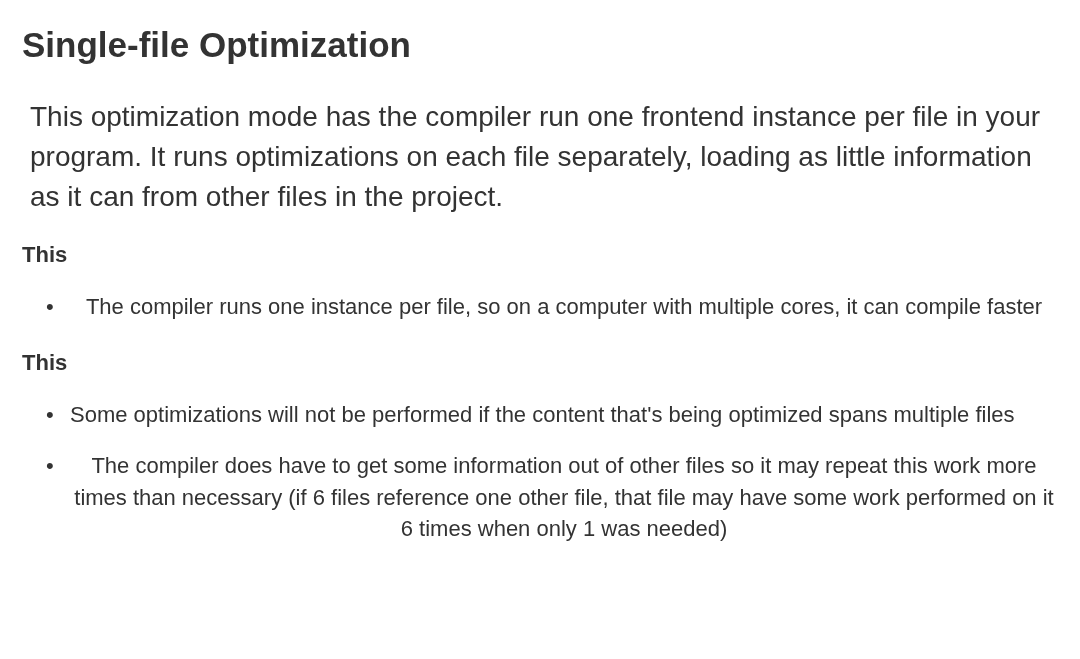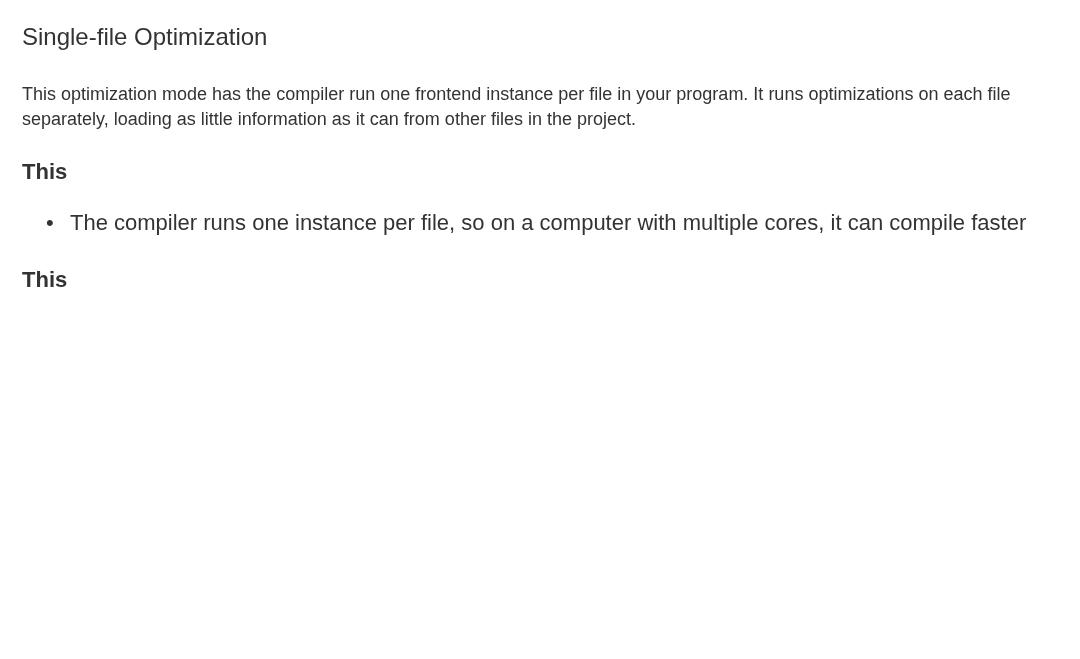--- a/index.html
+++ b/index.html
@@ -10,30 +10,31 @@
     body {
       font-family: -apple-system, BlinkMacSystemFont, "Helvetica Neue", Helvetica, Arial, sans-serif;
       background: #ffffff;
       color: #333333;
       padding: 20px 22px;
       width: 1080px;
       font-size: 22px;
       line-height: 1.4;
     }
     h2.section-title {
-      font-size: 24px;
-      font-weight: 400;
+      font-size: 35px;
+      font-weight: 700;
       color: #333333;
       margin-bottom: 28px;
     }
     p.intro {
-      font-size: 18px;
+      font-size: 28px;
       color: #333333;
       margin-bottom: 24px;
       line-height: 1.42;
+      margin-left: 8px;
     }
     h3.subheading {
       font-size: 22px;
       font-weight: 700;
       color: #333333;
       margin-bottom: 20px;
     }
     ul.bullet-list {
       list-style: none;
       padding-left: 48px;
@@ -49,31 +50,34 @@
     ul.bullet-list li::before {
       content: "•";
       position: absolute;
       left: -24px;
       top: 0;
       font-size: 22px;
       color: #333333;
     }
     ul.bullet-list li:last-child {
       margin-bottom: 0;
+      text-align: center;
     }
   </style>
 </head>
 <body>
 
 <h2 class="section-title">Single-file Optimization</h2>
 
 <p class="intro">This optimization mode has the compiler run one frontend instance per file in your program. It runs optimizations on each file separately, loading as little information as it can from other files in the project.</p>
 
 <h3 class="subheading">This</h3>
 
 <ul class="bullet-list">
   <li>The compiler runs one instance per file, so on a computer with multiple cores, it can compile faster</li>
 </ul>
 
 <h3 class="subheading">This</h3>
 
 <ul class="bullet-list">
+  <li>Some optimizations will not be performed if the content that's being optimized spans multiple files</li>
+  <li>The compiler does have to get some information out of other files so it may repeat this work more times than necessary (if 6 files reference one other file, that file may have some work performed on it 6 times when only 1 was needed)</li>
 </ul>
 
 </body></html>

